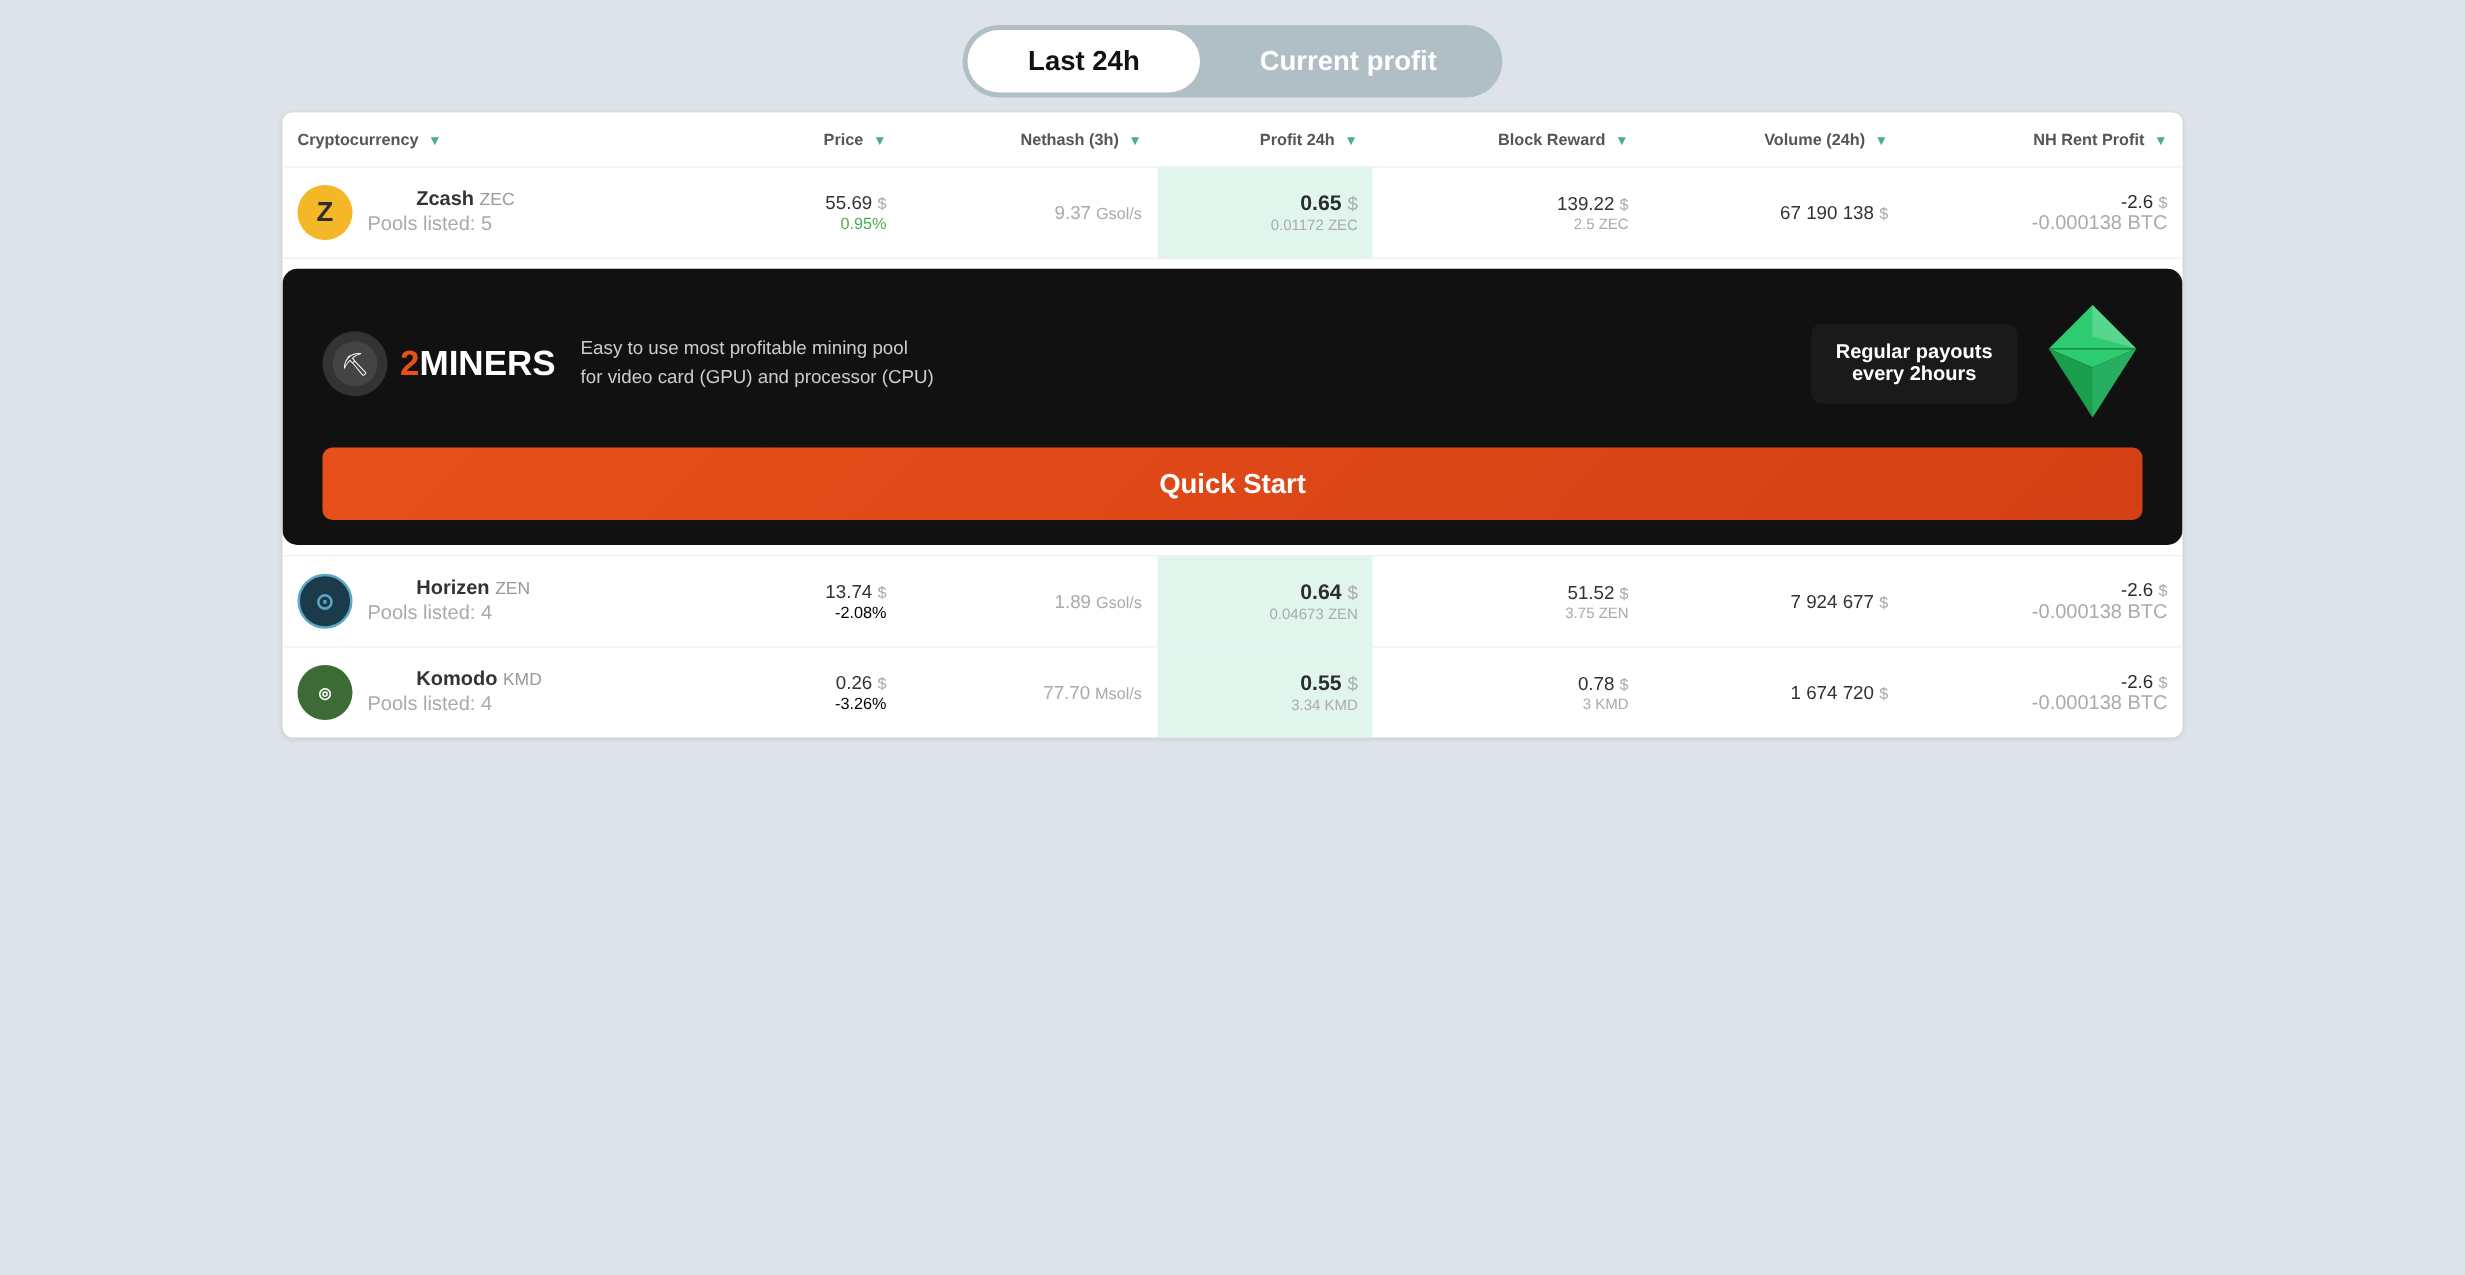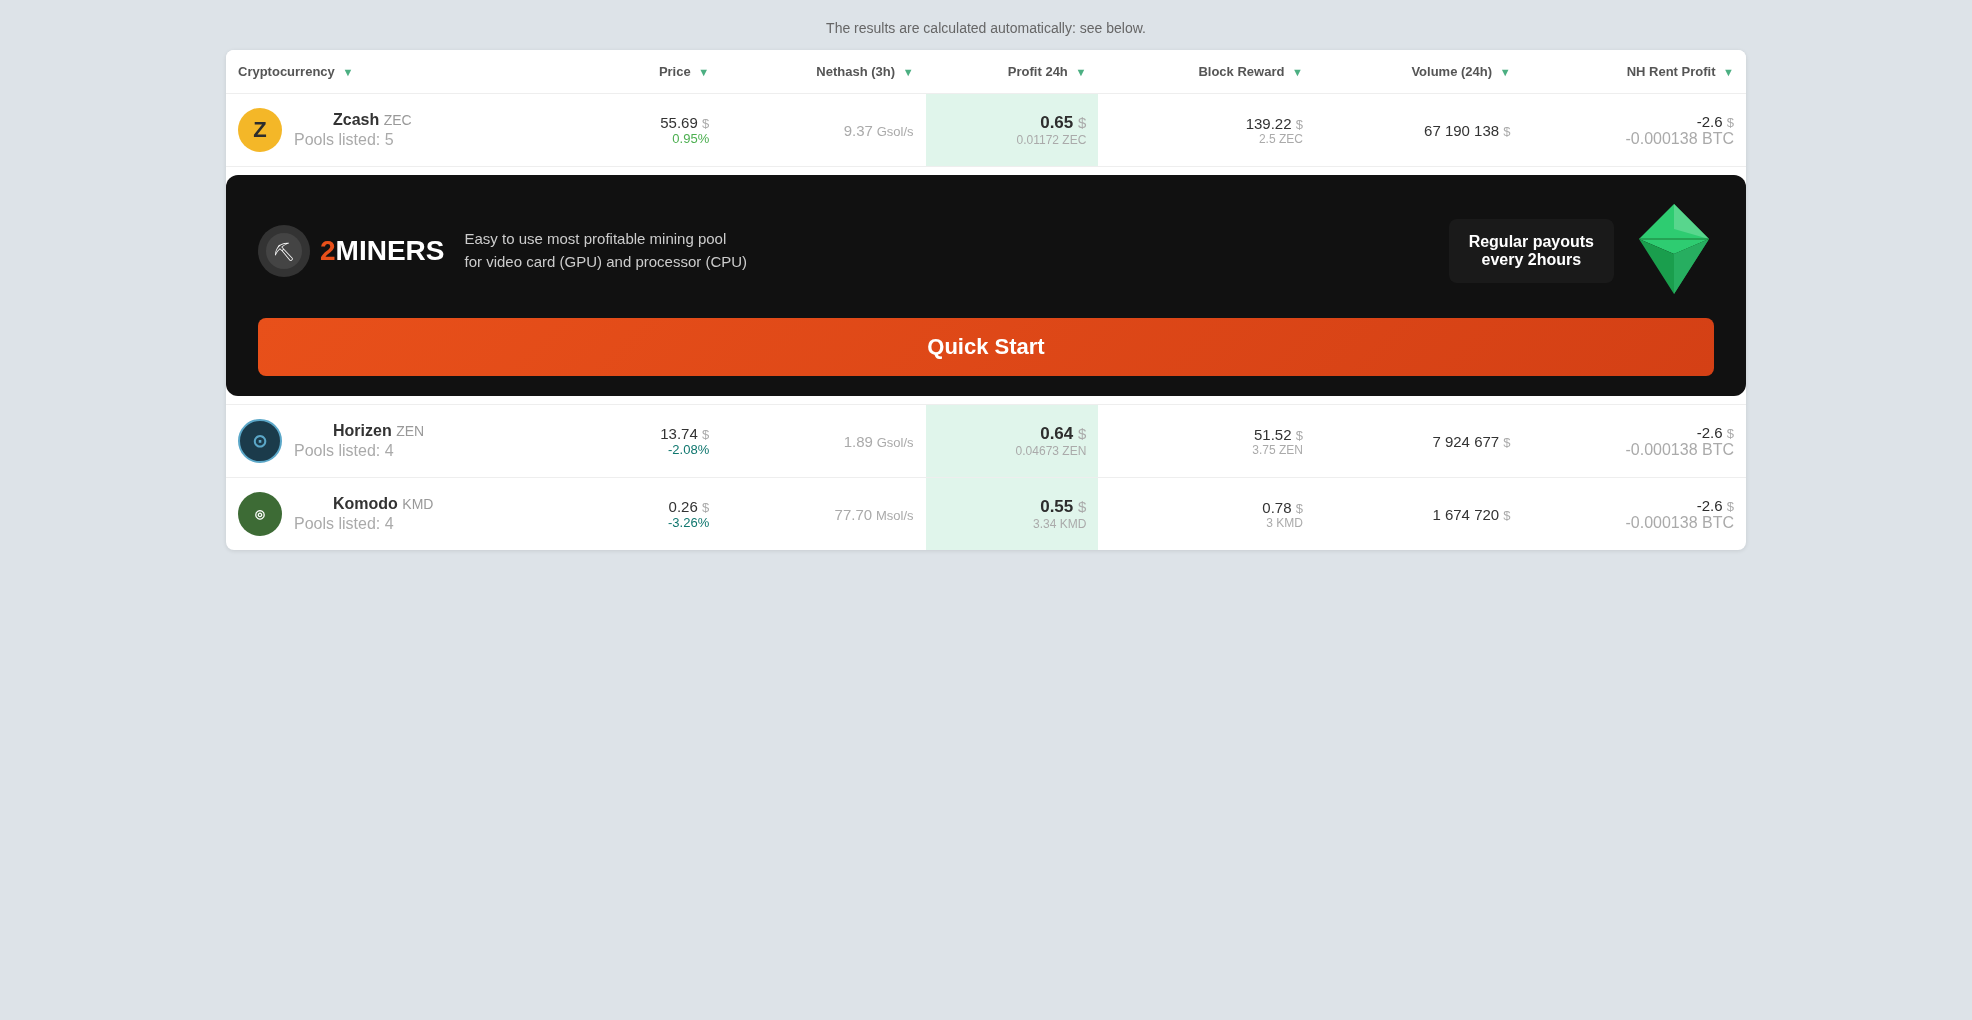--- a/index.html
+++ b/index.html
@@ -144,21 +144,21 @@
       color: #aaa;
       font-size: 16px;
       margin-top: 2px;
     }
 
     .price-main {
       font-size: 15px;
       font-weight: 500;
     }
     .price-change-up { color: #4caf50; font-size: 13px; }
-    .price-change-down { color: #0f766e; font-size: 13px; }
+    .price-change-down { color: #000000; font-size: 13px; }
 
     .nethash-val {
       font-size: 15px;
       color: #aaa;
     }
     .nethash-unit { color: #aaa; font-size: 13px; }
 
     .profit-cell {
       background: #e0f5eb;
       padding: 10px 14px;
@@ -250,22 +250,27 @@
       width: 100%;
     }
 
     .dollar-sign { color: #aaa; font-size: 13px; }
   </style>
 </head>
 <body>
 
 <div class="page-wrapper">
 
-
-  <p class="subtitle">The results are calculated automatically: see below.</p>
+  <div class="toggle-container">
+    <div class="toggle-group">
+      <button class="toggle-btn active">Last 24h</button>
+      <button class="toggle-btn inactive">Current profit</button>
+    </div>
+  </div>
+
 
   <table class="main-table">
     <thead>
       <tr>
         <th>
           <span>Cryptocurrency</span>
           <span class="th-arrow">▼</span>
         </th>
         <th>
           <span>Price</span>

